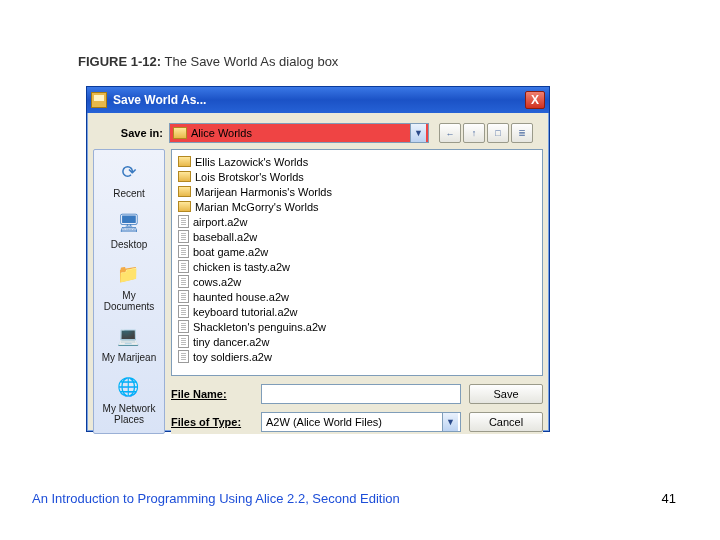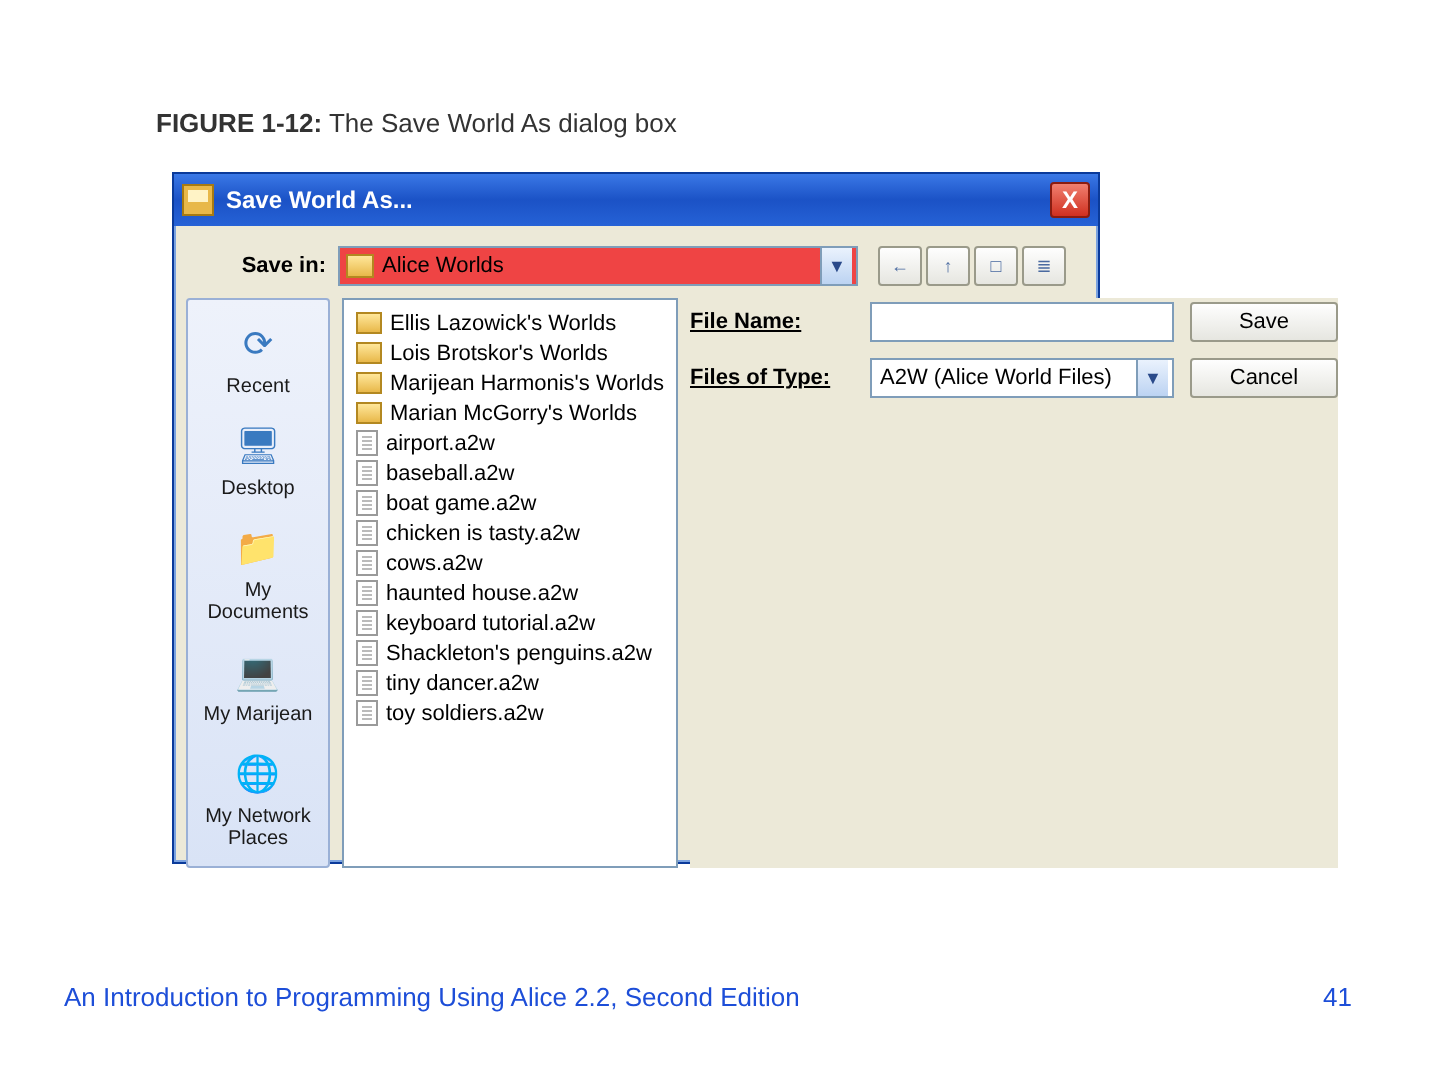--- a/index.html
+++ b/index.html
@@ -134,21 +134,21 @@
     width: 30px; height: 28px; margin-bottom: 2px;
     display:flex; align-items:center; justify-content:center;
     font-size:18px;
   }
   .pi-recent { color:#3a7ac0; }
   .pi-desktop { color:#3a7ac0; }
   .pi-docs { color:#e2b030; }
   .pi-computer { color:#6a8ac8; }
   .pi-network { color:#4aa060; }
   .right-col {
-    display:flex; flex-direction:row; gap:6px;
+    display:flex; flex-direction:column; gap:6px;
   }
   .file-list {
     flex:1;
     background:#fff;
     border: 1px solid #7f9db9;
     padding: 4px 6px;
     overflow: auto;
     font-size: 11px;
   }
   .item {
@@ -202,21 +202,21 @@
     margin-left:auto;
     display:flex; align-items:center; justify-content:center;
     font-size:9px; color:#2a4a8a;
   }
   .footer-line {
     position:absolute; left:32px; bottom:34px;
     font-size:13px; color:#1d4ed8;
   }
   .page-num {
     position:absolute; right:44px; bottom:34px;
-    font-size:13px; color:#1d4ed8;
+    font-size:13px; color:#000000;
   }
 </style>
 </head>
 <body>
 
 <div class="figure-caption">
   <span class="label">FIGURE 1-12:</span><span> The Save World As dialog box</span>
 </div>
 
 <div class="dialog-wrap">

